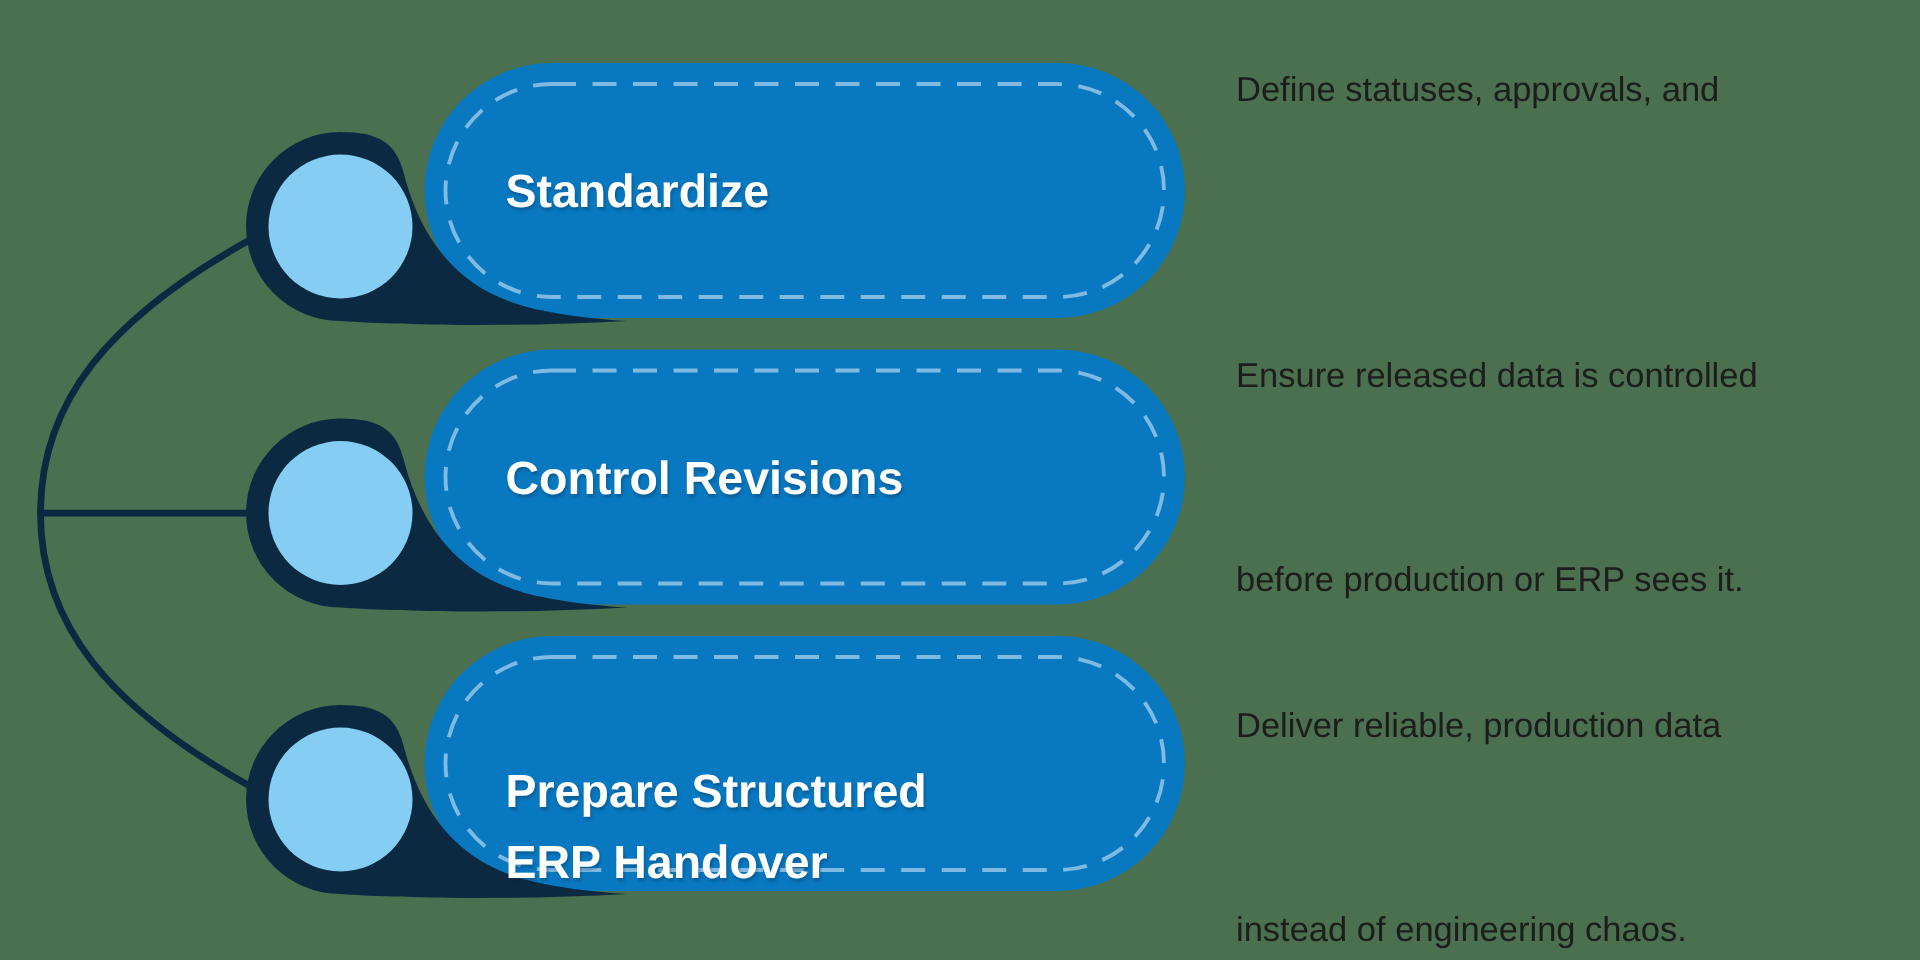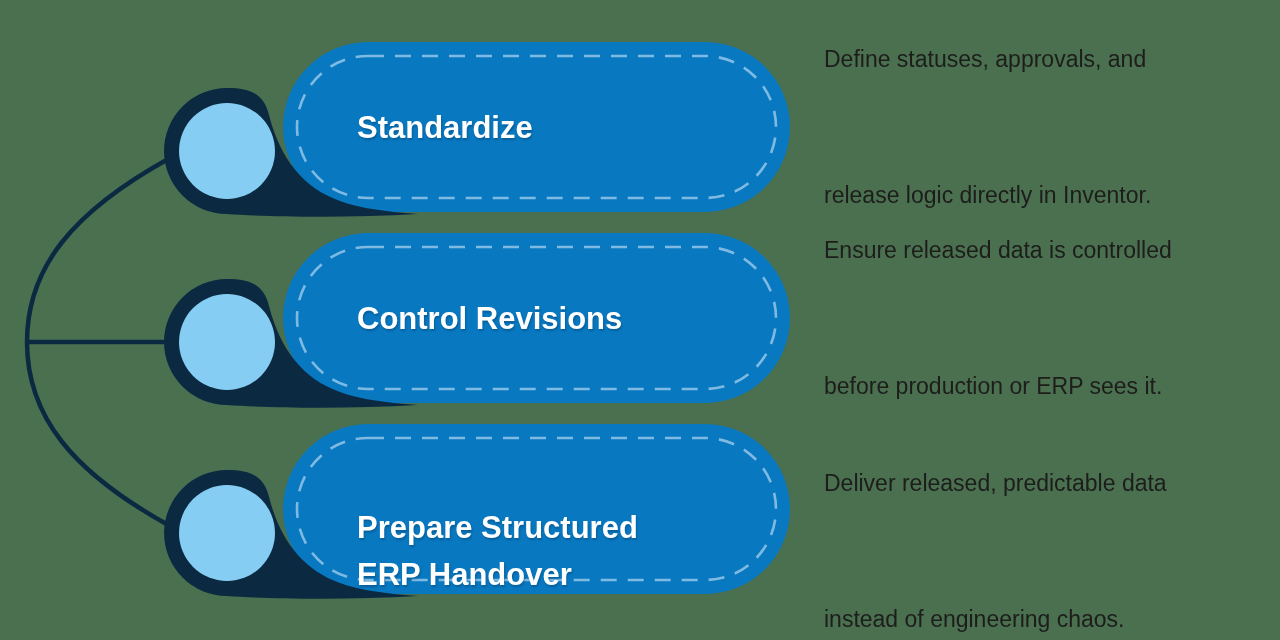--- a/index.html
+++ b/index.html
@@ -11,21 +11,21 @@
   }
   .canvas {
     position: relative;
     width: 1280px; height: 640px;
   }
   .canvas > svg {
     position: absolute; left: 0; top: 0;
   }
   .title-block {
     position: absolute;
-    left: 357px;
+    left: 337px;
     width: 430px; height: 170px;
     display: flex; flex-direction: column; justify-content: center;
     color: #ffffff;
     font-size: 31px; font-weight: bold; line-height: 47px;
     text-shadow: 1px 2px 2px rgba(8, 40, 70, 0.30);
     white-space: nowrap;
   }
   .desc-block {
     position: absolute;
     left: 824px;
@@ -81,33 +81,32 @@
                C 264 477, 252 470, 227 470 Z" fill="#0c2942"></path>
       <circle cx="227" cy="533" r="48" fill="#85cdf2"></circle>
     </g>
   </svg>
 
   <div class="title-block row1">
     <div>Standardize</div>
   </div>
   <div class="desc-block row1">
     <div>Define statuses, approvals, and</div>
-    <div>release logic directly in Inventor.</div>
   </div>
 
   <div class="title-block row2">
     <div>Control Revisions</div>
   </div>
   <div class="desc-block row2">
     <div>Ensure released data is controlled</div>
     <div>before production or ERP sees it.</div>
   </div>
 
   <div class="title-block row3">
     <div>Prepare Structured</div>
     <div>ERP Handover</div>
   </div>
   <div class="desc-block row3">
-    <div>Deliver released, predictable data</div>
+    <div>Deliver reliable, production data</div>
     <div>instead of engineering chaos.</div>
   </div>
 
 </div>
 
 </body></html>

